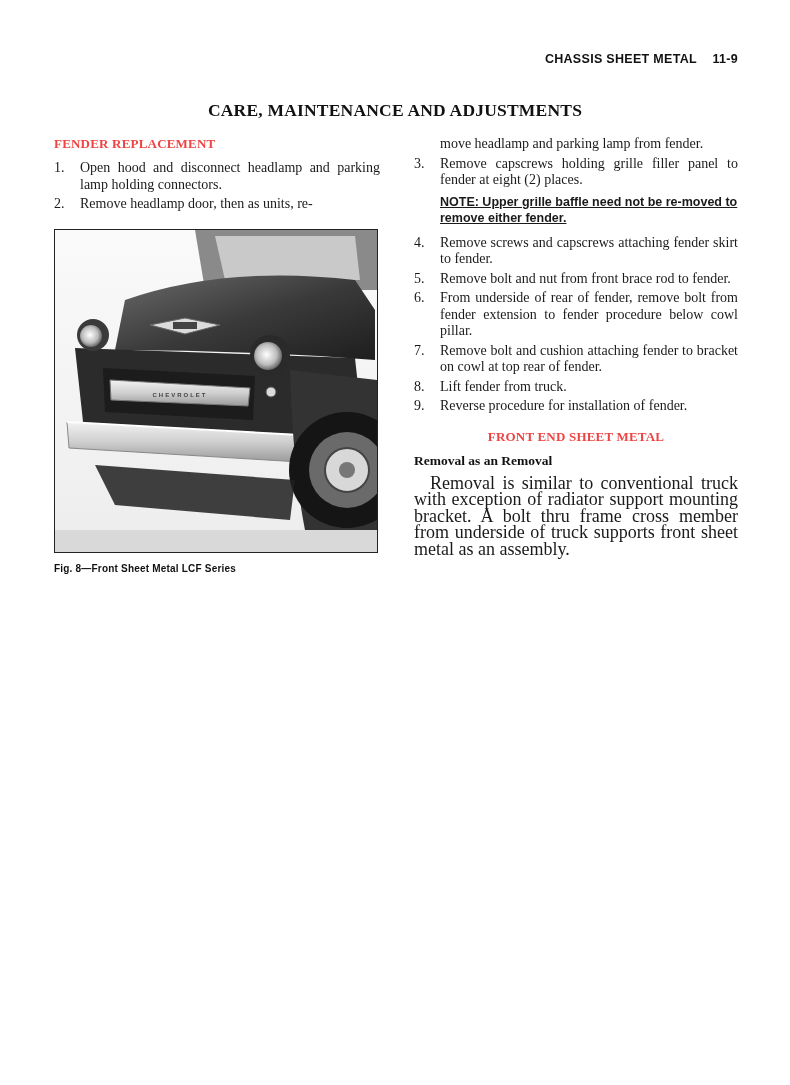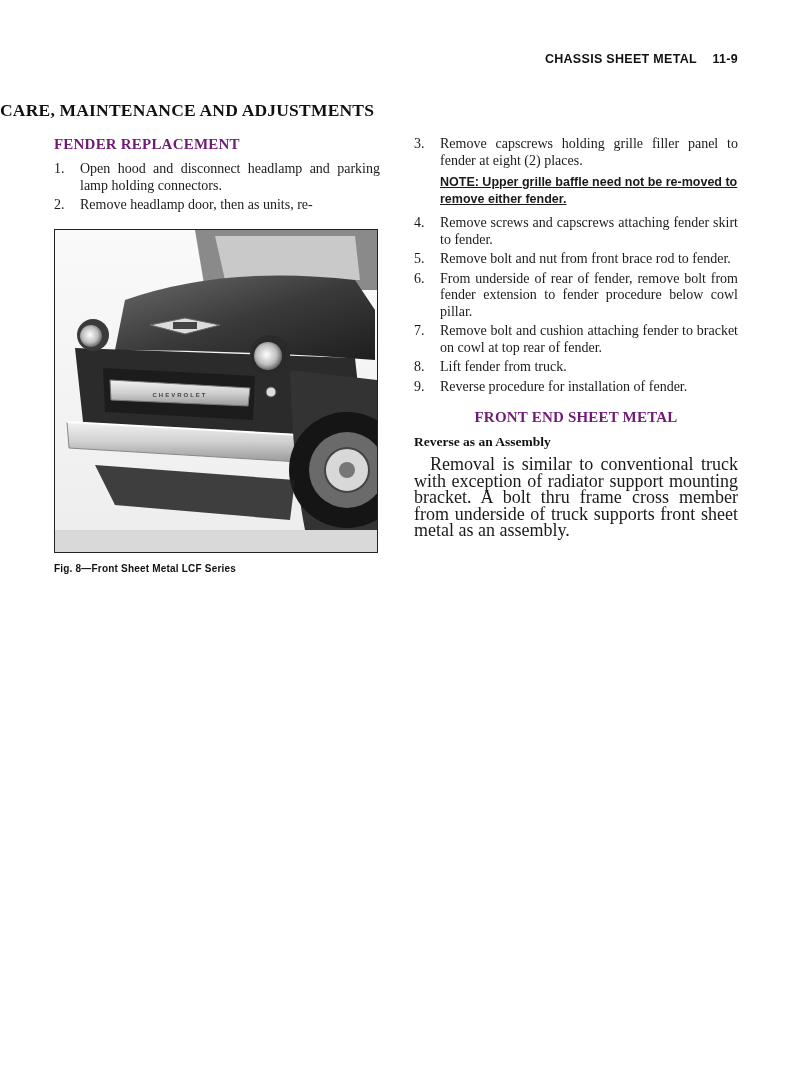--- a/index.html
+++ b/index.html
@@ -26,20 +26,21 @@
     color: #111;
     white-space: nowrap;
   }
   .running-head .page-num { margin-left: 12px; }
 
   .page-title {
     position: absolute;
     top: 100px;
     left: 0;
     width: 790px;
+    text-align: center;
     font-family: "Liberation Serif", "DejaVu Serif", serif;
     font-weight: bold;
     font-size: 17.5px;
     letter-spacing: 0.2px;
     color: #111;
   }
 
   .col-left {
     position: absolute;
     left: 54px;
@@ -49,23 +50,23 @@
   .col-right {
     position: absolute;
     left: 414px;
     top: 136px;
     width: 324px;
   }
 
   .section-heading {
     font-family: "Liberation Serif", "DejaVu Serif", serif;
     font-weight: bold;
-    font-size: 15px;
+    font-size: 13px;
     letter-spacing: 0.2px;
-    color: #701a75;
+    color: #ef4444;
     margin: 0 0 8px 0;
   }
   .sub-heading {
     font-family: "Liberation Serif", "DejaVu Serif", serif;
     font-weight: bold;
     font-size: 13.5px;
     color: #111;
     margin: 0 0 6px 0;
   }
 
@@ -219,20 +220,21 @@
     <circle cx="292" cy="240" r="22" fill="#d8d8d8" stroke="#444" stroke-width="2"></circle>
     <circle cx="292" cy="240" r="8" fill="#777"></circle>
 
     <rect x="0" y="300" width="322" height="22" fill="#d9d9d9"></rect>
     <path d="M40 235 L240 250 L235 290 L60 275 Z" fill="#1f1f1f" opacity="0.85"></path>
   </svg>
 </div>
 <div class="fig-caption">Fig. 8—Front Sheet Metal LCF Series</div>
 
 <div class="col-right">
+  <div class="continued">move headlamp and parking lamp from fender.</div>
   <ol class="steps">
     <li>
       <span class="num">3.</span>
       <span class="txt">Remove capscrews holding grille filler panel to fender at eight (2) places.</span>
     </li>
   </ol>
   <div class="note">NOTE: Upper grille baffle need not be re-moved to remove either fender.</div>
   <ol class="steps">
     <li>
       <span class="num">4.</span>
@@ -254,15 +256,15 @@
       <span class="num">8.</span>
       <span class="txt">Lift fender from truck.</span>
     </li>
     <li>
       <span class="num">9.</span>
       <span class="txt">Reverse procedure for installation of fender.</span>
     </li>
   </ol>
 
   <div class="section-heading" style="margin-top:14px;text-align:center;">FRONT END SHEET METAL</div>
-  <div class="sub-heading">Reverse as an Assembly</div>
+  <div class="sub-heading">Removal as an Removal</div>
   <div class="para">Removal is similar to conventional truck with exception of radiator support mounting bracket. A bolt thru frame cross member from underside of truck supports front sheet metal as an assembly.</div>
 </div>
 
 </body></html>

